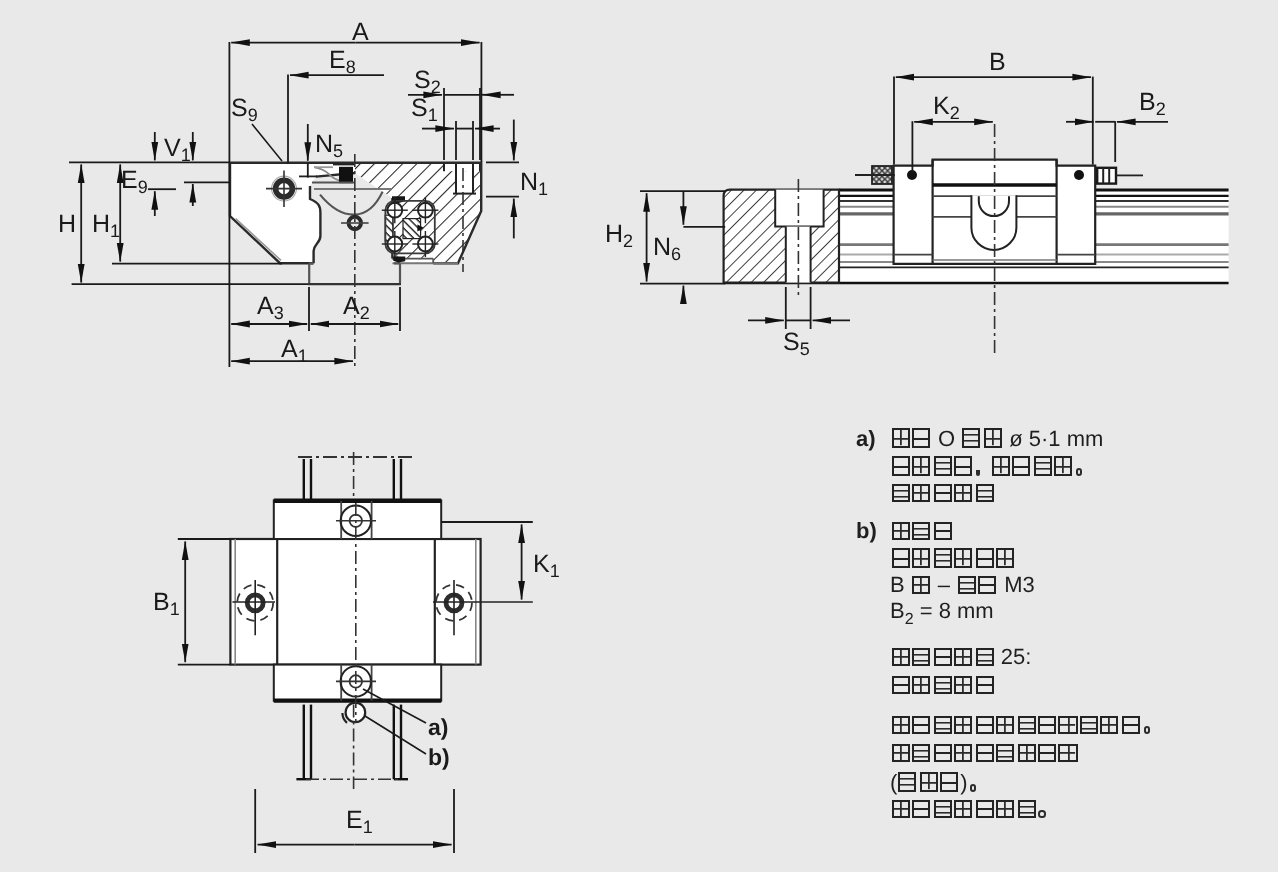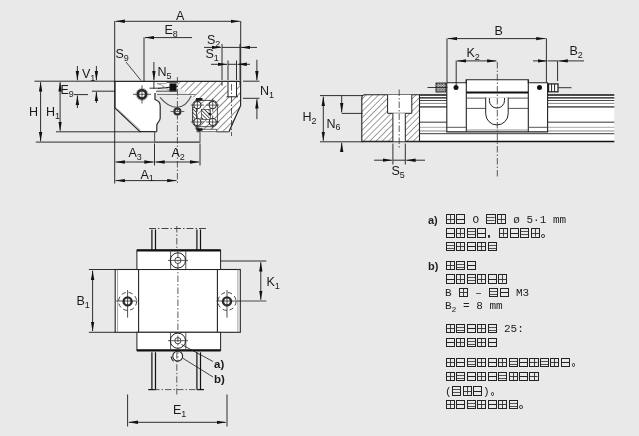--- a/index.html
+++ b/index.html
@@ -2,21 +2,21 @@
 <html><head>
 <meta charset="utf-8">
 <style>
 html,body{margin:0;padding:0;}
 #page{position:relative;width:639px;height:436px;background:#e9e9e9;overflow:hidden;
 font-family:"Liberation Sans",sans-serif;}
 svg{position:absolute;left:0;top:0;}
 #notes{position:absolute;left:428px;top:207px;width:210px;color:#1f1f1f;font-size:11px;line-height:13.7px;}
 .row{position:absolute;left:0;white-space:nowrap;}
 .lab{position:absolute;left:0;width:17px;font-weight:bold;}
-.tx{position:absolute;left:17px;font-family:Liberation Mono, monospace;}
+.tx{position:absolute;left:17px;}
 .z{display:inline-block;width:9.1px;height:9.2px;margin:0 0.7px;border:1px solid #232323;box-sizing:border-box;vertical-align:-1px;
 background:linear-gradient(#232323,#232323) 50% 55%/100% 1px no-repeat;}
 .z.v{background:linear-gradient(#2c2c2c,#2c2c2c) 50% 55%/100% 0.9px no-repeat,linear-gradient(#2c2c2c,#2c2c2c) 50% 50%/0.9px 100% no-repeat;}
 .z.h{background:linear-gradient(#2c2c2c,#2c2c2c) 50% 30%/100% 0.8px no-repeat,linear-gradient(#2c2c2c,#2c2c2c) 50% 75%/100% 0.8px no-repeat;}
 .pd{display:inline-block;width:3.6px;height:3.6px;border:0.9px solid #2c2c2c;border-radius:50%;box-sizing:border-box;margin:0 1px;vertical-align:-1px;}
 .pc{display:inline-block;width:2.2px;height:3.4px;background:#2c2c2c;margin:0 1.4px;vertical-align:-1.5px;border-radius:0 0 2px 2px;}
 </style>
 </head>
 <body>
 <div id="page">

